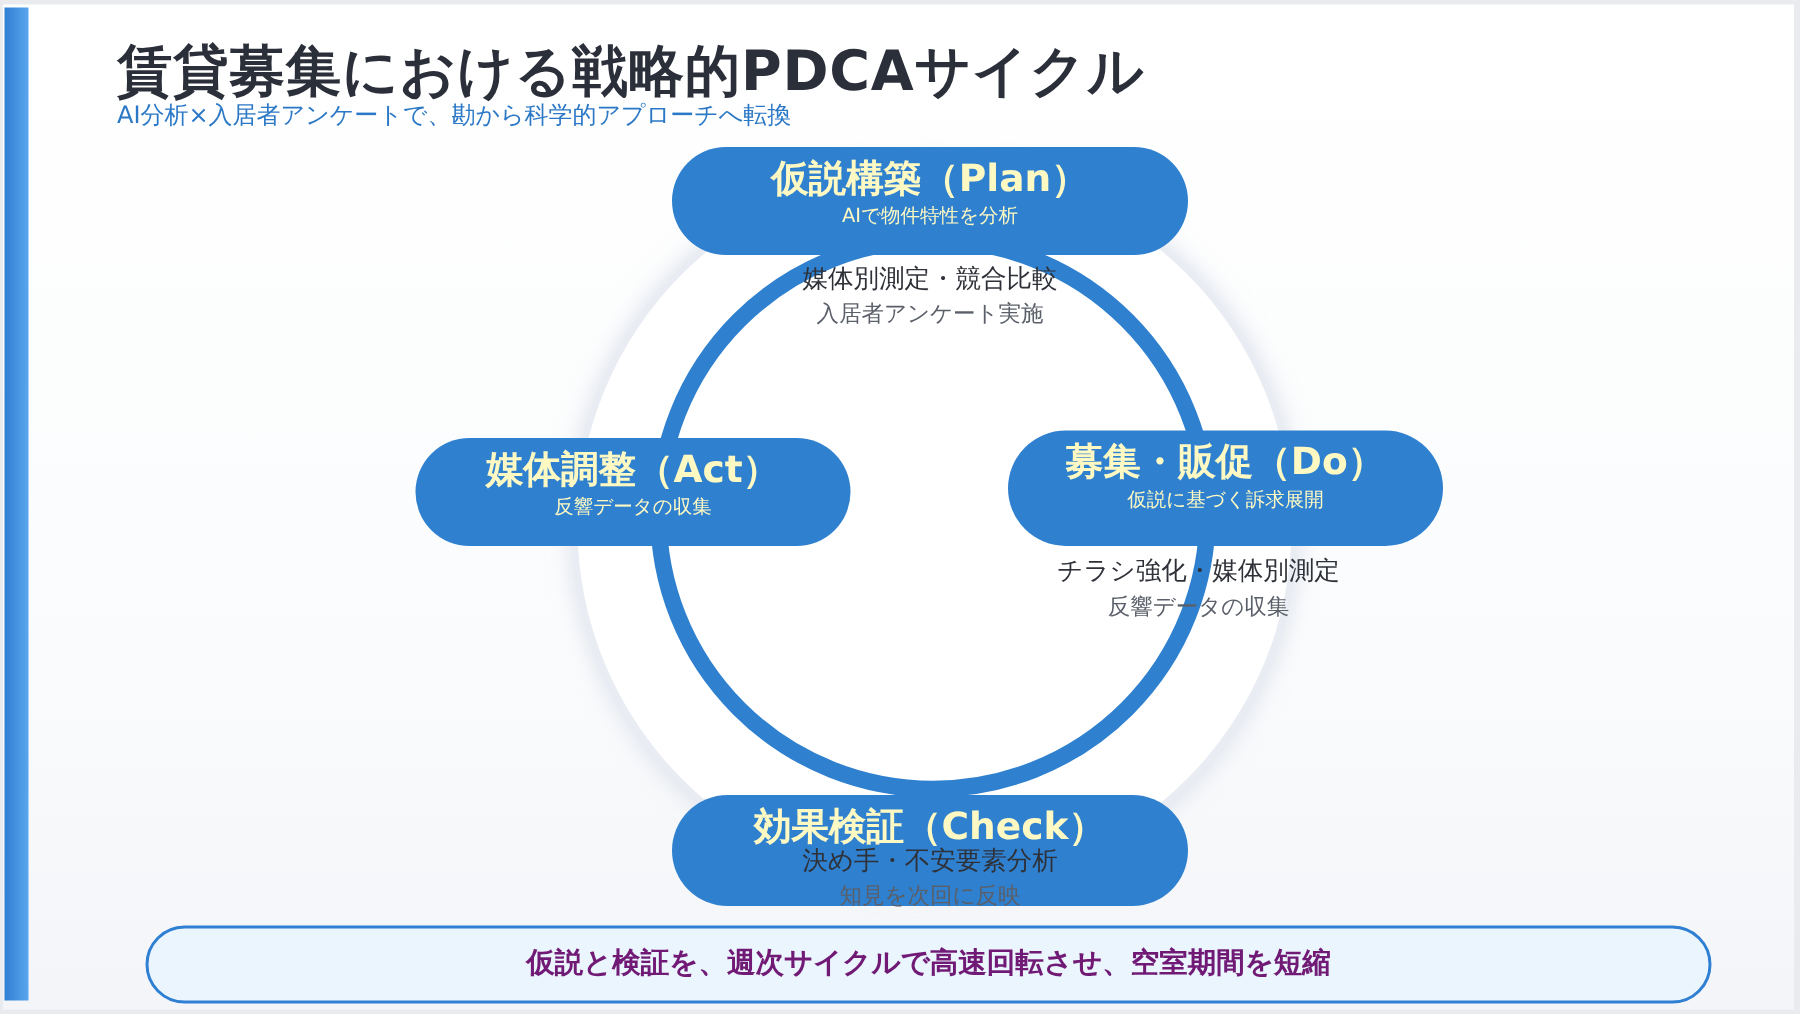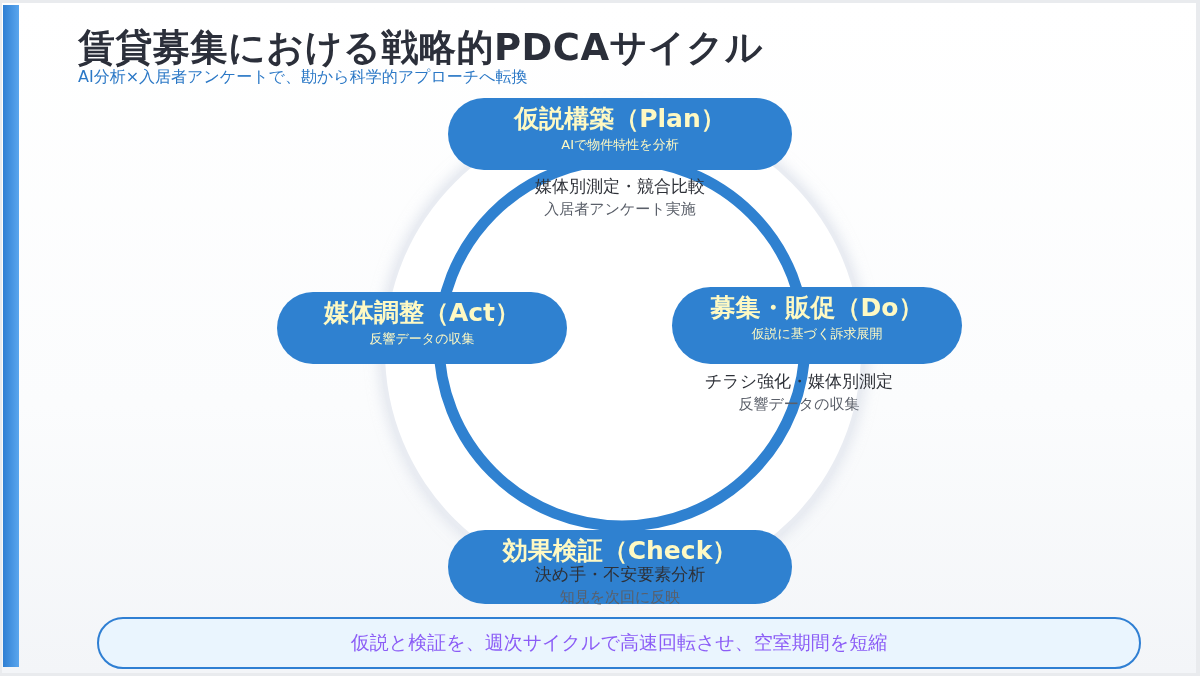--- a/index.html
+++ b/index.html
@@ -45,21 +45,21 @@
     }
     .phase-detail {
       position: absolute; text-align: center; white-space: nowrap;
     }
     .detail-main { display: block; font-size: 17px; color: #2e3138; line-height: 24px; }
     .detail-sub { display: block; font-size: 15px; color: #5a5f69; line-height: 22px; }
     .summary-box {
       position: absolute; left: 95px; top: 614px; width: 1044px; height: 52px;
       border: 2.5px solid #2f7fd3; border-radius: 30px; background: #eaf5fe;
       box-sizing: border-box; text-align: center;
-      color: #8b5cf6; font-weight: normal; font-size: 19px; line-height: 47px;
+      color: #701a75; font-weight: bold; font-size: 19px; line-height: 47px;
       white-space: nowrap;
     }
   </style>
 </head>
 <body>
 
 <div class="slide">
   <div class="accent-bar"></div>
 
   <div class="title">賃貸募集における戦略的PDCAサイクル</div>

